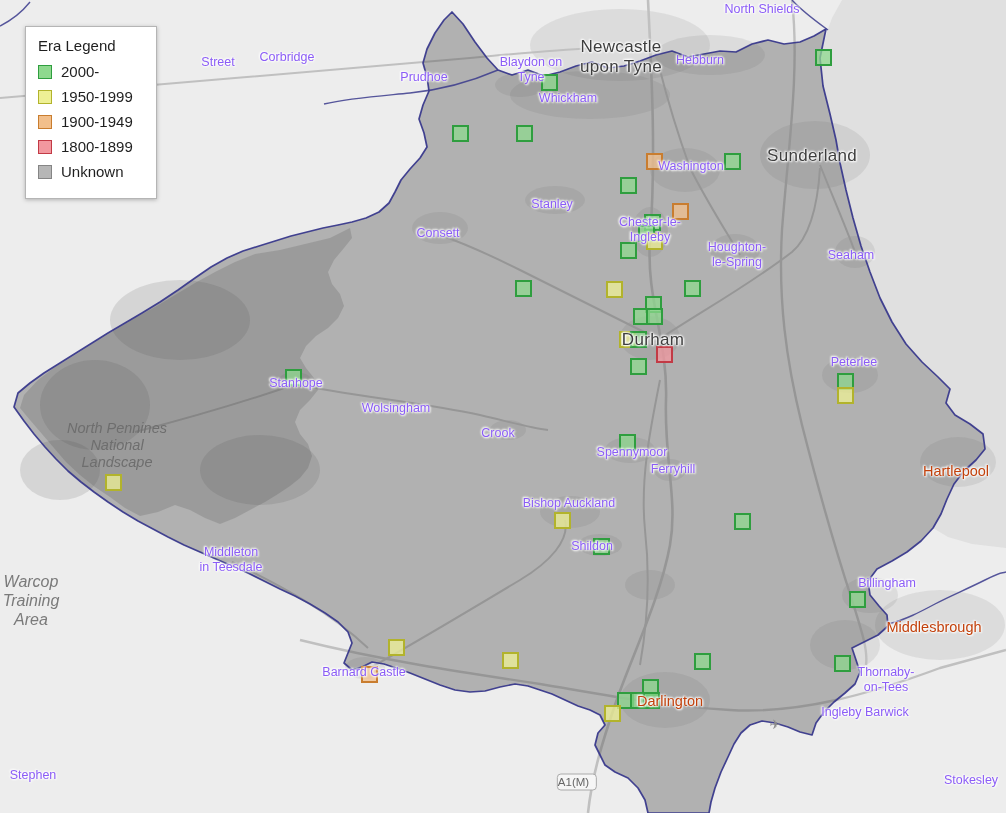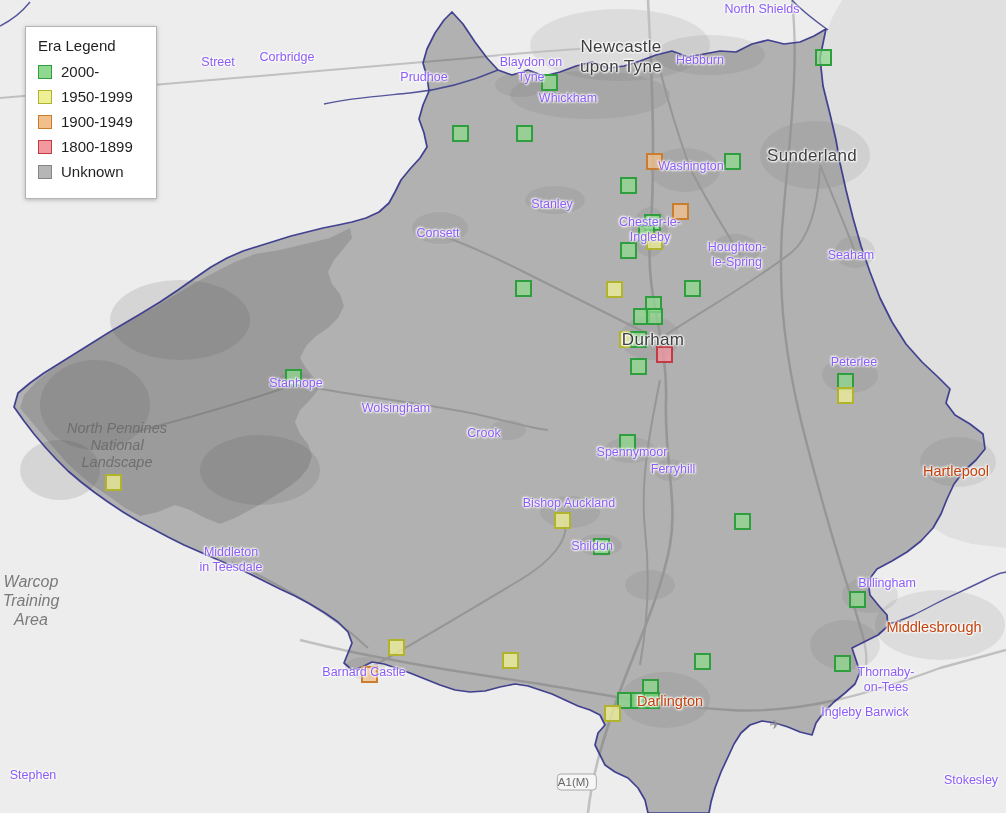--- a/index.html
+++ b/index.html
@@ -163,21 +163,21 @@
       <div class="map-label lbl-sm" style="left: 552px; top: 204px;">Stanley</div>
       <div class="map-label lbl-sm" style="left: 438px; top: 233px;">Consett</div>
       <div class="map-label lbl-sm" style="left: 650px; top: 230px;">Chester-le-
 Ingleby</div>
       <div class="map-label lbl-sm" style="left: 737px; top: 255px;">Houghton-
 le-Spring</div>
       <div class="map-label lbl-sm" style="left: 851px; top: 255px;">Seaham</div>
       <div class="map-label lbl-lg" style="left: 653px; top: 340px;">Durham</div>
       <div class="map-label lbl-sm" style="left: 296px; top: 383px;">Stanhope</div>
       <div class="map-label lbl-sm" style="left: 396px; top: 408px;">Wolsingham</div>
-      <div class="map-label lbl-sm" style="left: 484px; top: 433px;">Crook</div>
+      <div class="map-label lbl-sm" style="left: 498px; top: 433px;">Crook</div>
       <div class="map-label lbl-sm" style="left: 632px; top: 452px;">Spennymoor</div>
       <div class="map-label lbl-sm" style="left: 673px; top: 469px;">Ferryhill</div>
       <div class="map-label lbl-sm" style="left: 854px; top: 362px;">Peterlee</div>
       <div class="map-label lbl-md" style="left: 956px; top: 472px;">Hartlepool</div>
       <div class="map-label lbl-it" style="left: 117px; top: 446px;">North Pennines
 National
 Landscape</div>
       <div class="map-label lbl-sm" style="left: 569px; top: 503px;">Bishop Auckland</div>
       <div class="map-label lbl-sm" style="left: 592px; top: 546px;">Shildon</div>
       <div class="map-label lbl-sm" style="left: 231px; top: 560px;">Middleton

